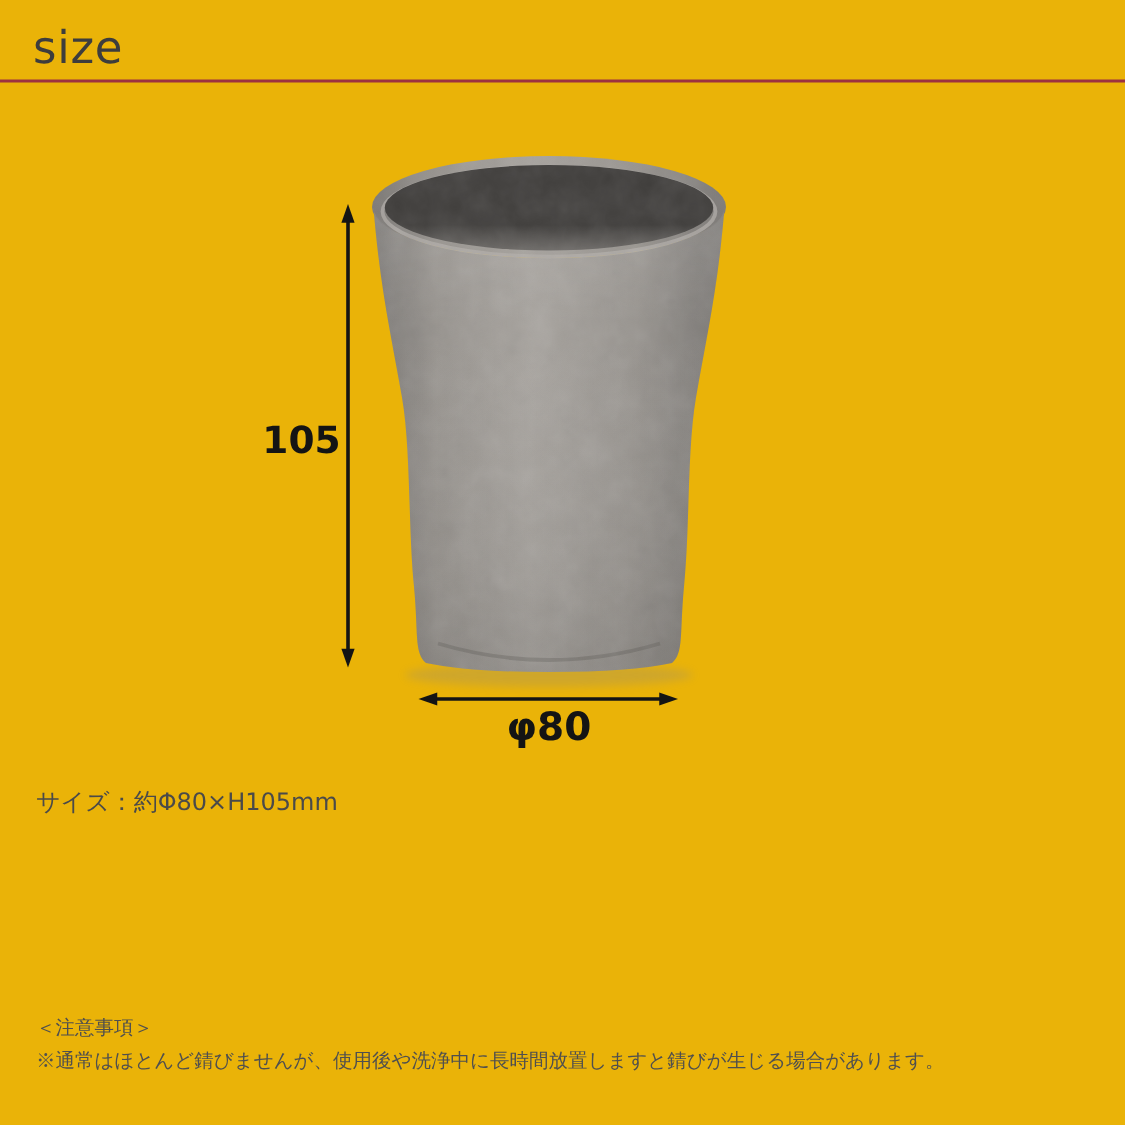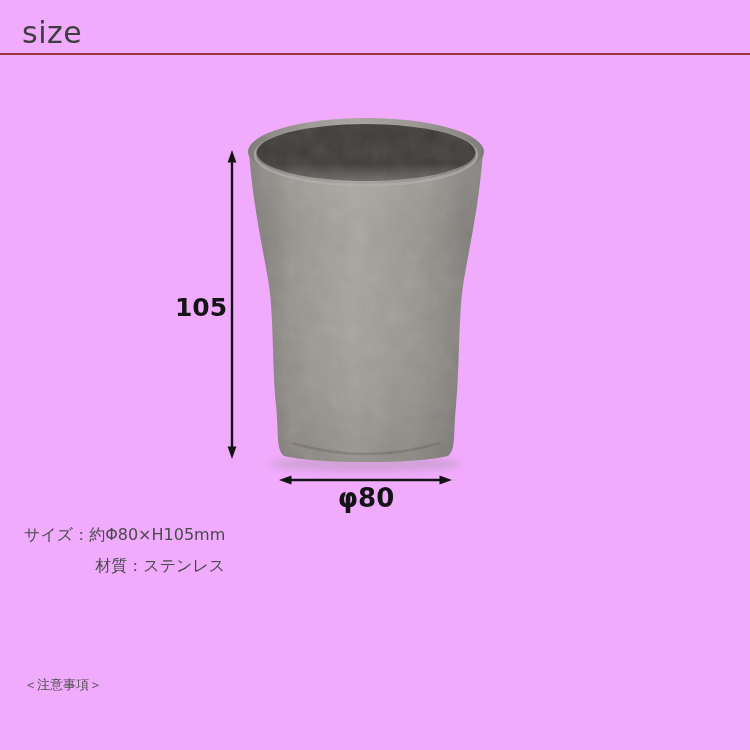--- a/index.html
+++ b/index.html
@@ -3,37 +3,37 @@
 <meta charset="utf-8">
 <style>
   * { margin: 0; padding: 0; box-sizing: border-box; }
   html, body { background: #ffffff; }
   body {
     width: 750px; height: 750px;
     position: relative;
     font-family: "DejaVu Sans", "Liberation Sans", sans-serif;
     overflow: hidden;
   }
-  .canvas { position: absolute; inset: 0; width: 750px; height: 750px; background: #f0abfc; }
+  .canvas { position: absolute; inset: 0; width: 750px; height: 750px; background: #eab308; }
 
   
   .page-title {
     position: absolute; left: 22px; top: 16px;
     font-size: 30px; line-height: 34px; font-weight: 500;
     color: var(--heading-text, #3d3d3d);
     letter-spacing: 0.5px;
   }
   .header-rule {
     position: absolute; left: 0; top: 53px;
     width: 750px; height: 2px;
     background: var(--accent, #9c3240);
   }
 
   
-  .diagram-wrap { position: absolute; left: 170px; top: 109px; width: 400px; height: 415px; text-align: right; }
+  .diagram-wrap { position: absolute; left: 170px; top: 95px; width: 400px; height: 415px; text-align: right; }
   .diagram-wrap svg { display: block; width: 400px; height: 415px; }
   .dim-label { font-weight: bold; }
 
   
   .specs {
     position: absolute; left: 24px; top: 520px;
     font-size: 16px; line-height: 30.8px;
     color: var(--spec-text, #4a4a4a);
   }
   .spec-line { white-space: nowrap; text-align: right; }
@@ -120,20 +120,20 @@
       <g fill="#141414">
         <polygon points="109,371 121.5,366.6 121.5,375.4"></polygon>
         <polygon points="282,371 269.5,366.6 269.5,375.4"></polygon>
       </g>
       <text class="dim-label" x="196" y="398" font-size="26" text-anchor="middle" font-family="'DejaVu Sans', sans-serif" fill="#141414">φ80</text>
     </svg>
   </div>
 
   <div class="specs">
     <div class="spec-line">サイズ：約Φ80×H105mm</div>
-    <div class="spec-line">材質：ステンレス</div>
   </div>
 
   <div class="notes">
     <div class="notes-title">＜注意事項＞</div>
+    <div class="note-line">※通常はほとんど錆びませんが、使用後や洗浄中に長時間放置しますと錆びが生じる場合があります。</div>
   </div>
 
 </div>
 
 </body></html>

